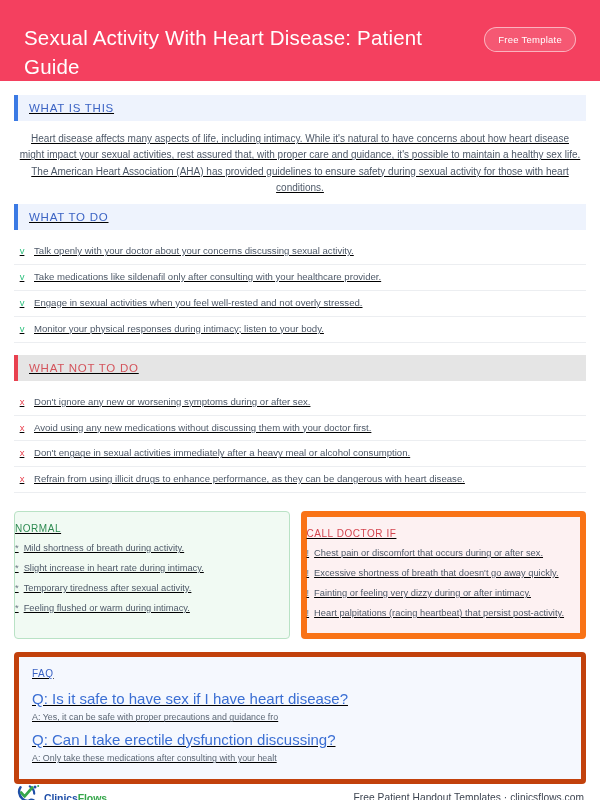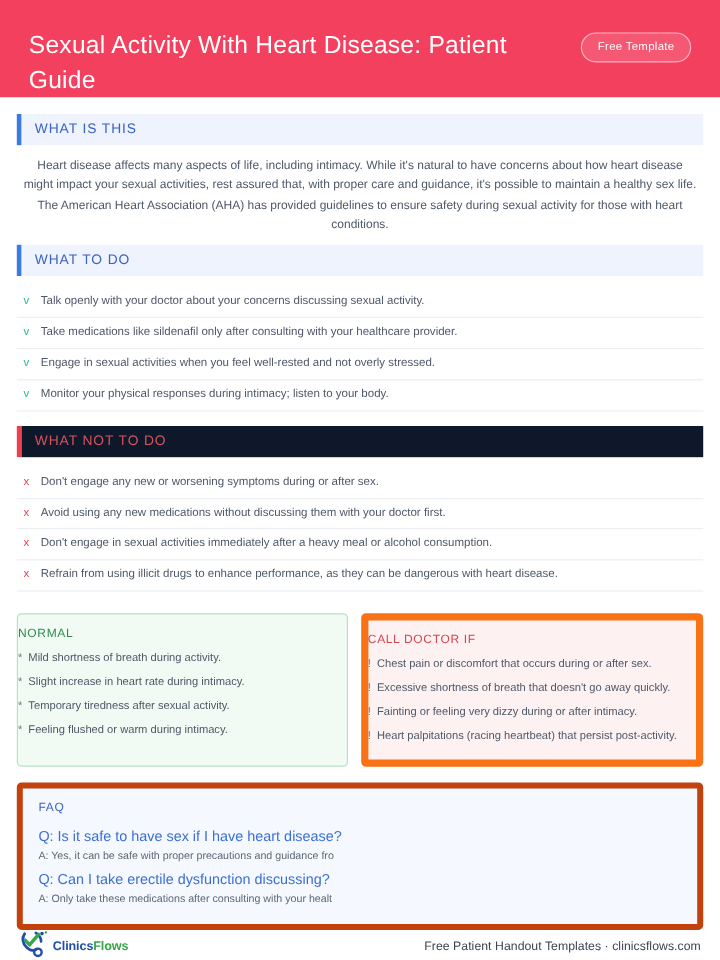--- a/index.html
+++ b/index.html
@@ -52,20 +52,21 @@
     border-radius: 999px;
     white-space: nowrap;
   }
 
   
   .body {
     flex: 1 1 auto;
     padding: 14px 14px 0 14px;
     display: flex;
     flex-direction: column;
+    text-decoration: underline;
   }
 
   
   .sec-head {
     display: flex;
     align-items: center;
     height: 26px;
     margin-bottom: 9px;
   }
   .sec-head .accent {
@@ -82,21 +83,21 @@
   }
   .sec-head .title {
     font-size: 11.5px;
     letter-spacing: .75px;
     font-weight: 400;
   }
   .sec-blue .accent { background: #3b7ae4; }
   .sec-blue .bar    { background: #eef3fd; }
   .sec-blue .title  { color: #3b63c4; }
   .sec-red  .accent { background: #e8414f; }
-  .sec-red  .bar    { background: #0f172a; }
+  .sec-red  .bar    { background: #e5e5e5; }
   .sec-red  .title  { color: #d4545c; }
 
   
   .intro {
     font-size: 10px;
     line-height: 1.62;
     color: #4e5968;
     padding: 1px 4px 0 4px;
     margin-bottom: 8px;
     text-align: center;
@@ -174,21 +175,21 @@
     border-radius: 4px;
     padding: 11px 13px 13px 13px;
   }
   .faq-title {
     font-size: 10px;
     letter-spacing: .55px;
     color: #3b63c4;
     margin-bottom: 9px;
   }
   .faq-q {
-    font-size: 12px;
+    font-size: 15px;
     color: #3b6fd4;
     line-height: 1.5;
     margin-bottom: 1px;
   }
   .faq-a {
     font-size: 8.9px;
     color: #5c6775;
     line-height: 1.5;
     margin-bottom: 4px;
   }
@@ -274,21 +275,21 @@
 
     <div class="sec-head sec-red">
       <div class="accent"></div>
       <div class="bar">
         <span class="title">WHAT NOT TO DO</span>
       </div>
     </div>
     <div class="checklist">
       <div class="check-row">
         <span class="mark mark-no">x</span>
-        <span>Don't engage any new or worsening symptoms during or after sex.</span>
+        <span>Don't ignore any new or worsening symptoms during or after sex.</span>
       </div>
       <div class="check-row">
         <span class="mark mark-no">x</span>
         <span>Avoid using any new medications without discussing them with your doctor first.</span>
       </div>
       <div class="check-row">
         <span class="mark mark-no">x</span>
         <span>Don't engage in sexual activities immediately after a heavy meal or alcohol consumption.</span>
       </div>
       <div class="check-row">

